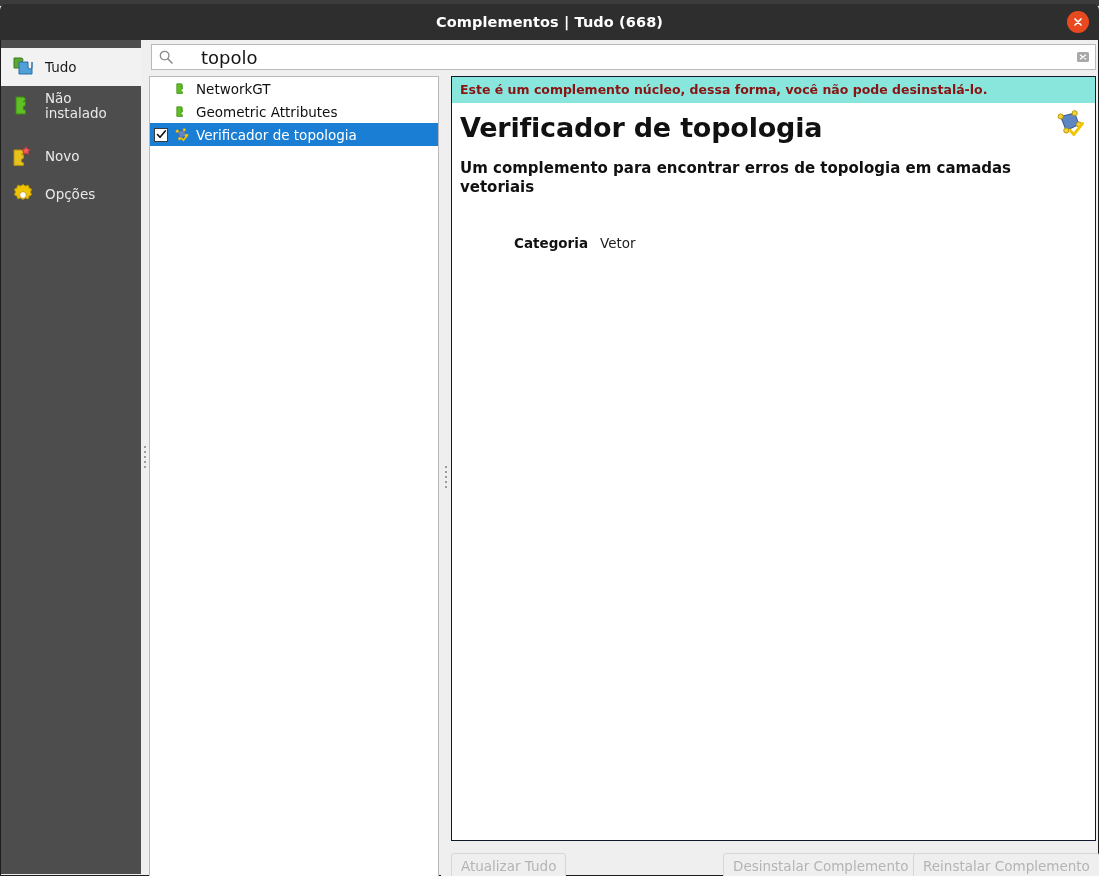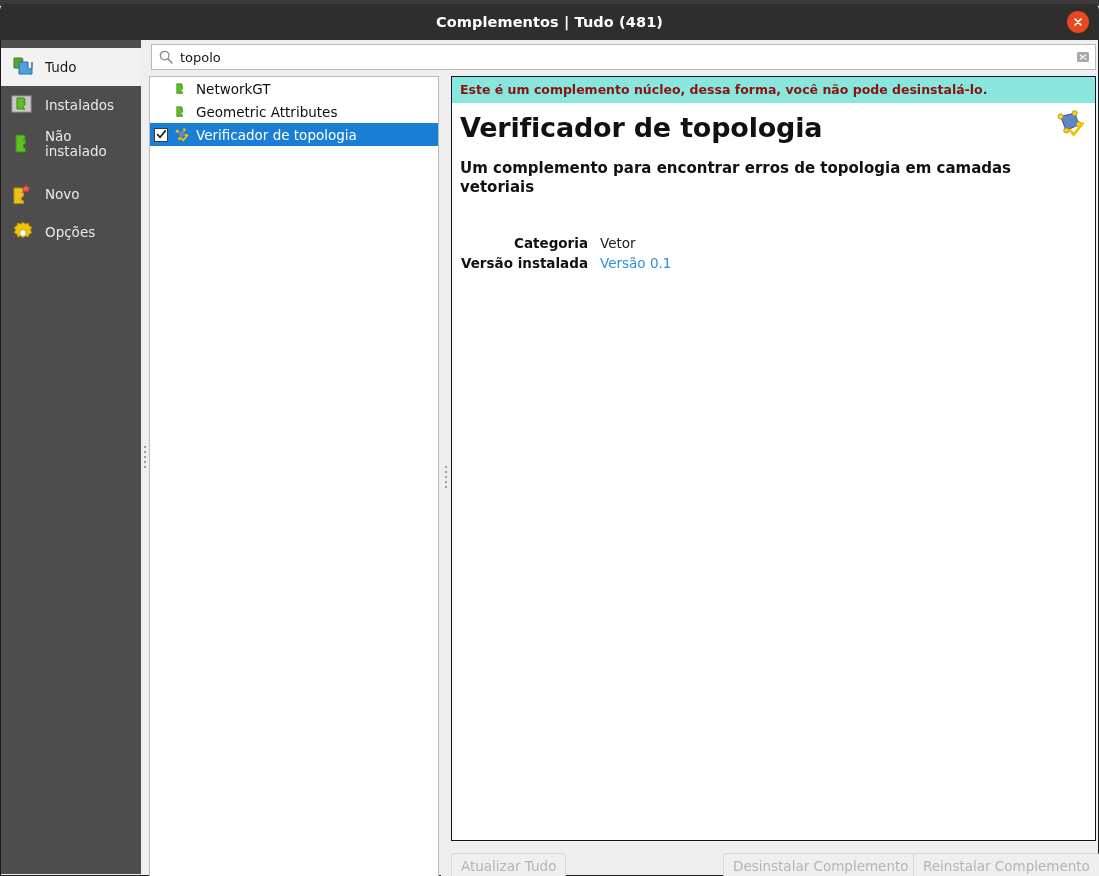--- a/index.html
+++ b/index.html
@@ -109,22 +109,23 @@
     background: #ffffff;
     border: 1px solid #b9b9b9;
     display: flex; align-items: center;
     padding: 0 4px 0 6px;
   }
   #search-icon { flex: 0 0 16px; width: 16px; height: 16px; margin-right: 6px; opacity: .65; }
   #search-input {
     flex: 1 1 auto;
     border: none; outline: none; background: transparent;
     font-family: "DejaVu Sans", "Liberation Sans", sans-serif;
-    font-size: 13px; color: #141414;
+    font-size: 18px; color: #141414;
     padding: 0;
+    margin-left: 21px;
   }
   #search-clear {
     flex: 0 0 16px; width: 16px; height: 16px; cursor: pointer;
     display: flex; align-items: center; justify-content: center;
   }
 
   
   #list-panel {
     position: absolute; left: 8px; top: 36px;
     width: 290px; height: 801px;
@@ -215,21 +216,21 @@
   #btn-reinstall  { position: absolute; left: 772px; top: 813px; }
 </style>
 </head>
 <body>
 
 <div id="window">
 
   <div id="desktop-strip"></div>
 
   <div id="titlebar">
-    <span id="title-text">Complementos | Tudo (481)</span>
+    <span id="title-text">Complementos | Tudo (668)</span>
     <div id="titlebar-close">
       <svg width="12" height="12" viewBox="0 0 12 12">
         <path d="M3 3 L9 9 M9 3 L3 9" stroke="#ffffff" stroke-width="1.7" stroke-linecap="round" fill="none"></path>
       </svg>
     </div>
   </div>
 
   <div id="dialog-body">
 
     <div id="sidebar">
@@ -237,29 +238,20 @@
       <div class="side-item selected">
         <span class="side-ico">
           <svg width="26" height="26" viewBox="0 0 26 26">
             <path d="M4 4 h7 a2 2 0 0 1 0 4 h1 v6 h-8 z" fill="#5aa832" stroke="#3d7a1f" stroke-width="1"></path>
             <path d="M9 8 h9 v5 a2 2 0 0 0 4 0 v-5 h0 v12 h-13 z" fill="#4f9fd8" stroke="#2a6fa8" stroke-width="1"></path>
           </svg>
         </span>
         <span class="side-label">Tudo</span>
       </div>
 
-      <div class="side-item">
-        <span class="side-ico">
-          <svg width="26" height="26" viewBox="0 0 26 26">
-            <rect x="2" y="4" width="19" height="16" fill="#c8c8c8" stroke="#9a9a9a" stroke-width="1"></rect>
-            <path d="M7 6 h6 a2 2 0 0 1 0 4 h2 v3 a2 2 0 0 0 0 4 h-8 z" fill="#5fbf25" stroke="#3d8a12" stroke-width="1"></path>
-          </svg>
-        </span>
-        <span class="side-label">Instalados</span>
-      </div>
 
       <div class="side-item">
         <span class="side-ico">
           <svg width="26" height="26" viewBox="0 0 26 26">
             <path d="M6 4 h7 a2.3 2.3 0 0 1 0 4.6 h2.5 v4 a2.3 2.3 0 0 0 0 4.6 v3.8 h-9.5 z" fill="#5fbf25" stroke="#3d8a12" stroke-width="1"></path>
           </svg>
         </span>
         <span class="side-label">Não instalado</span>
       </div>
 
@@ -383,24 +375,20 @@
           </svg>
           <h1 id="plugin-title">Verificador de topologia</h1>
           <div id="plugin-desc">Um complemento para encontrar erros de topologia em camadas vetoriais</div>
 
           <table id="meta-table">
             <tbody>
                 <tr>
               <td class="k">Categoria</td>
               <td class="v">Vetor</td>
             </tr>
-            <tr>
-              <td class="k">Versão instalada</td>
-              <td class="v link">Versão 0.1</td>
-            </tr>
           </tbody>
             </table>
         </div>
       </div>
 
       <button id="btn-update-all" class="btn disabled">Atualizar Tudo</button>
       <button id="btn-uninstall" class="btn disabled">Desinstalar Complemento</button>
       <button id="btn-reinstall" class="btn disabled">Reinstalar Complemento</button>
 
     </div>

